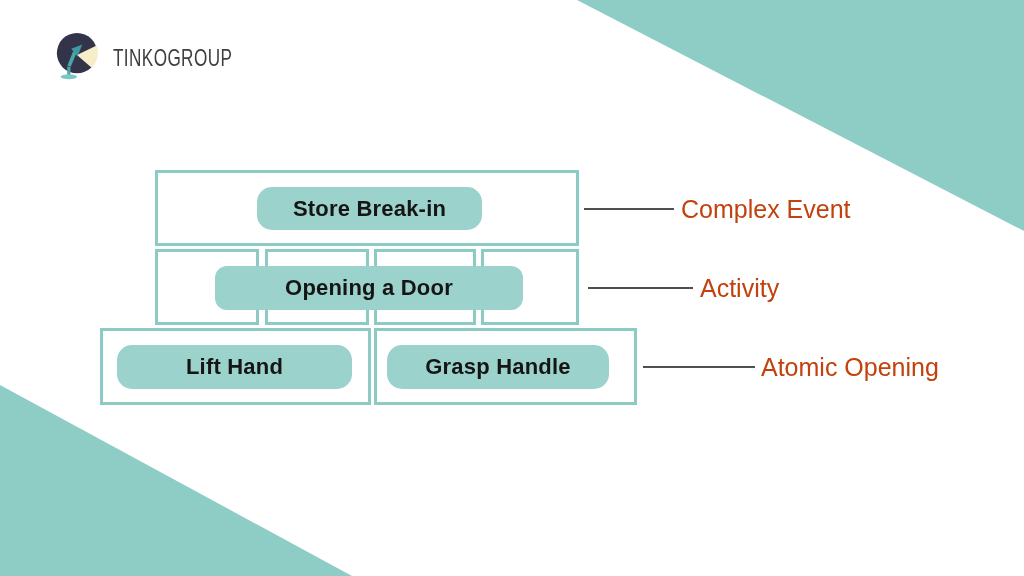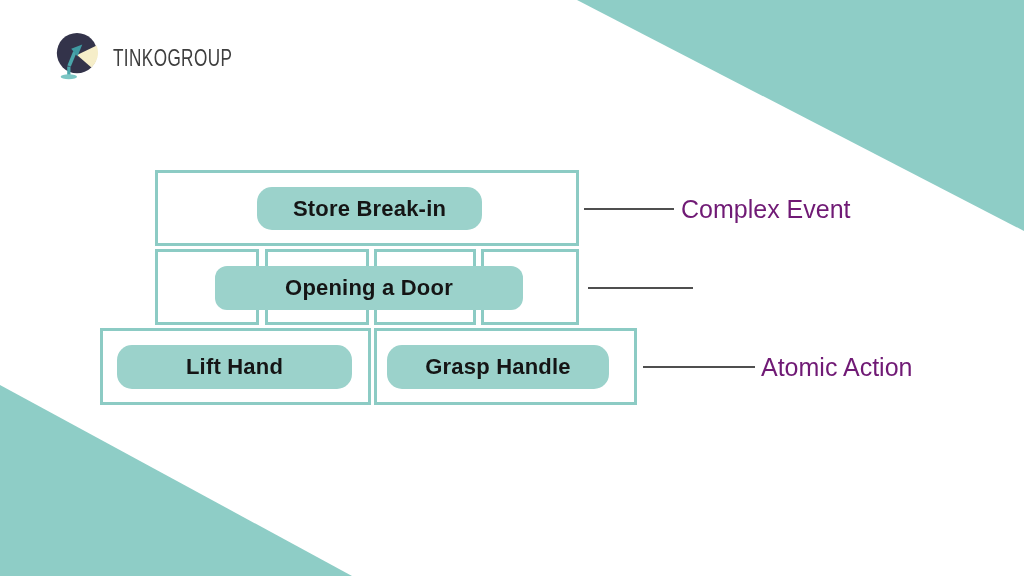--- a/index.html
+++ b/index.html
@@ -63,21 +63,21 @@
   
   .conn { position: absolute; height: 2px; background: #4f4f4f; }
   .conn-1 { left: 584px; top: 208px; width:  90px; }
   .conn-2 { left: 588px; top: 287px; width: 105px; }
   .conn-3 { left: 643px; top: 366px; width: 112px; }
 
   .lvl-label {
     position: absolute;
     font-size: 25px;
     font-weight: 400;
-    color: #701a75;
+    color: #c2410c;
     line-height: 30px;
     white-space: nowrap;
   }
   .lbl-1 { left: 681px; top: 194px; }
   .lbl-2 { left: 700px; top: 273px; }
   .lbl-3 { left: 761px; top: 352px; }
 </style>
 </head>
 <body>
 
@@ -112,15 +112,16 @@
   <div class="box box-a1"></div>
   <div class="box box-a2"></div>
   <div class="pill pill-lift">Lift Hand</div>
   <div class="pill pill-grasp">Grasp Handle</div>
 
   <div class="conn conn-1"></div>
   <div class="conn conn-2"></div>
   <div class="conn conn-3"></div>
 
   <div class="lvl-label lbl-1">Complex Event</div>
-  <div class="lvl-label lbl-3">Atomic Action</div>
+  <div class="lvl-label lbl-2">Activity</div>
+  <div class="lvl-label lbl-3">Atomic Opening</div>
 
 </div>
 
 </body></html>

